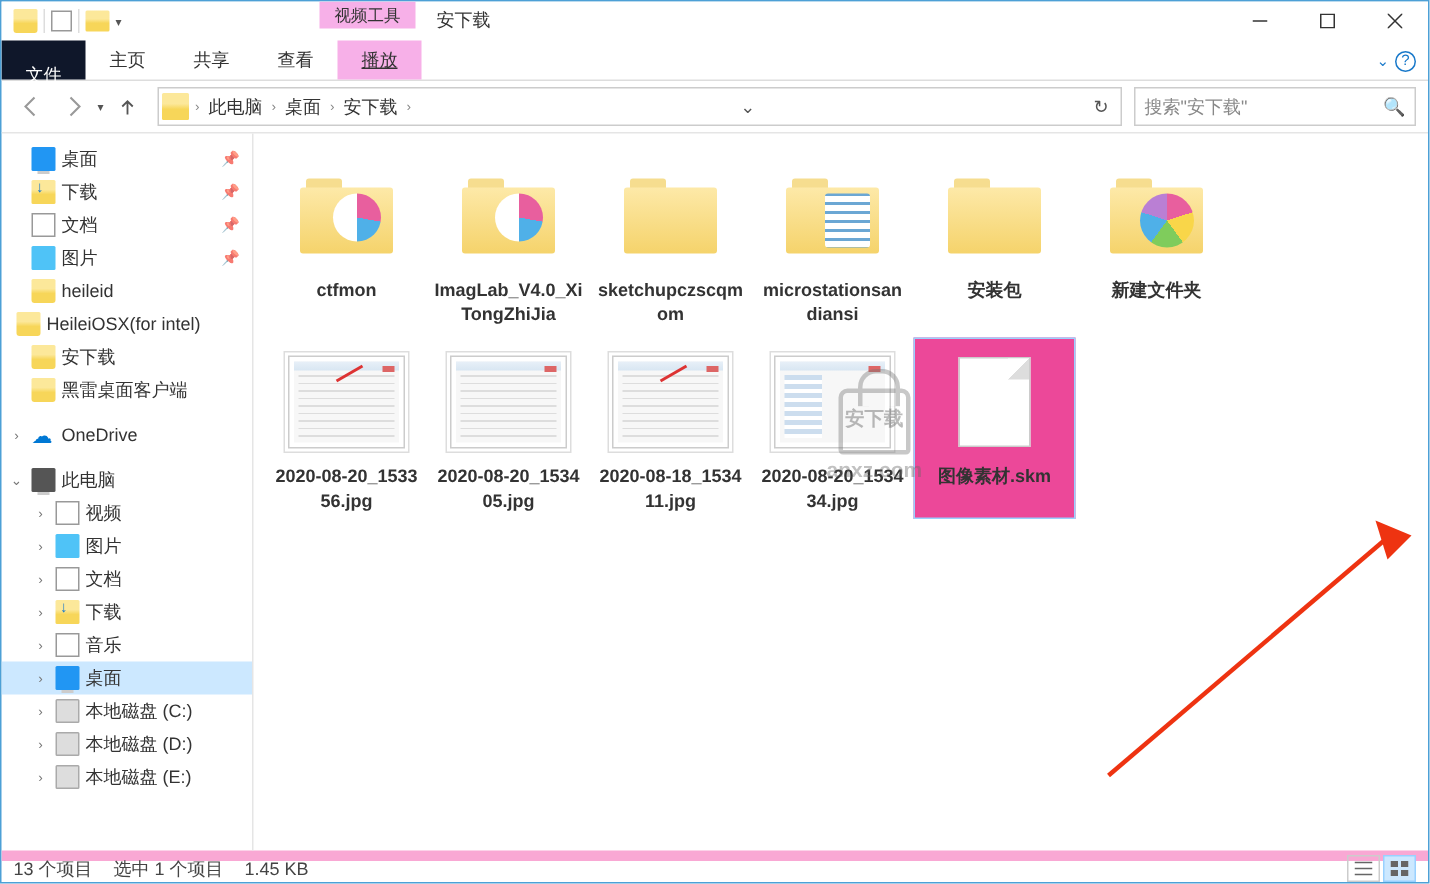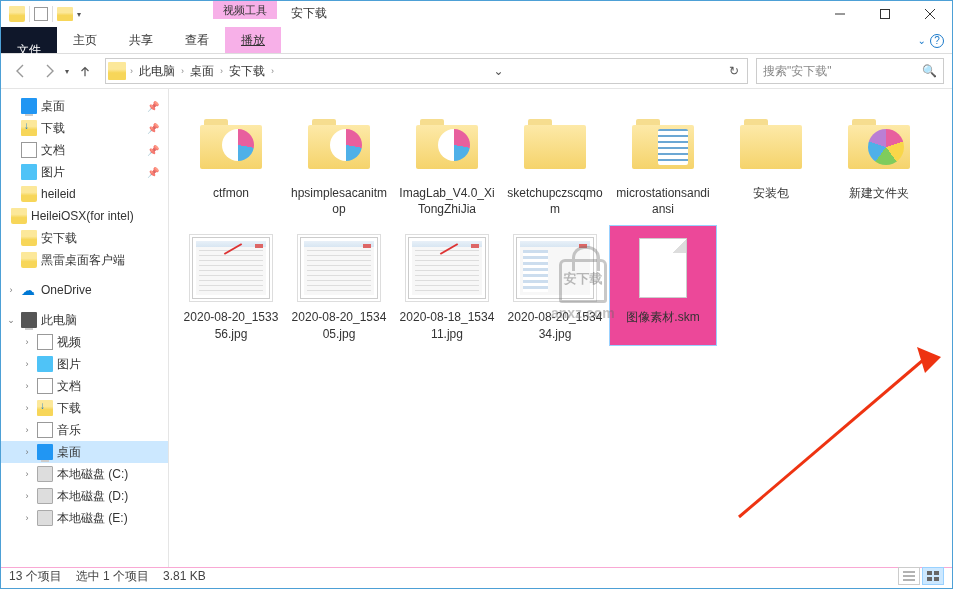--- a/index.html
+++ b/index.html
@@ -63,21 +63,21 @@
 .ic-pc::after { content:''; position:absolute; bottom:-2px; left:4px; width:8px; height:2px; background:#ccc; }
 .tree-item .pin { margin-left: auto; margin-right: 8px; color: #999; font-size: 10px; opacity: 0.7; }
 .tree-item .label { white-space: nowrap; overflow: hidden; text-overflow: clip; }
 
 
 .content { flex: 1; padding: 12px 4px 4px 8px; overflow: hidden; position: relative; }
 .grid { display: grid; grid-template-columns: repeat(7, 108px); gap: 4px 0; }
 .item { width: 108px; display: flex; flex-direction: column; align-items: center; padding: 4px; }
 .item.selected { background: #ec4899; border: 1px solid #99d1ff; padding: 3px; }
 .item .thumb { width: 78px; height: 78px; display: flex; align-items: center; justify-content: center; margin-bottom: 2px; }
-.item .label { text-align: center; line-height: 1.35; color: #333; word-break: break-all; max-width: 100px; }
+.item .label { text-align: center; line-height: 1.35; color: #333; word-break: break-all; max-width: 100px; font-weight: bold; }
 
 .folder-thumb { width: 62px; height: 50px; position: relative; }
 .folder-thumb::before { content:''; position:absolute; top:0; left:4px; width:24px; height:8px; background:#f6dd8f; border-radius: 2px 2px 0 0; }
 .folder-thumb::after { content:''; position:absolute; top:6px; left:0; width:62px; height:44px; background: linear-gradient(#fde9a8, #f5d36b); border-radius: 2px; }
 .folder-thumb .preview { position: absolute; top: 10px; left: 8px; width: 44px; height: 36px; z-index: 2; background: #fff; border-radius: 2px; }
 .folder-thumb .preview.circ { background: conic-gradient(#e85f9e 0 100deg, #4fb0e8 100deg 180deg, #fff 180deg); border-radius: 50%; left: 22px; width: 32px; height: 32px; }
 .folder-thumb .preview.bars { background: repeating-linear-gradient(to bottom, #6ba7d4 0 2px, #fff 2px 6px); left: 26px; width: 30px; }
 .folder-thumb .preview.pinwheel { background: conic-gradient(#e85f9e 0 72deg, #f9d649 72deg 144deg, #7fcc5c 144deg 216deg, #4fb0e8 216deg 288deg, #ba7fd4 288deg 360deg); border-radius: 50%; left: 20px; width: 36px; height: 36px; }
 
 .img-thumb { width: 78px; height: 62px; background: #fff; border: 1px solid #ccc; box-shadow: 0 0 0 2px #fff, 0 0 0 3px #ddd; position: relative; overflow: hidden; }
@@ -96,21 +96,21 @@
 .watermark .lock { width: 48px; height: 44px; border: 3px solid #777; border-radius: 6px 6px 3px 3px; position: relative; margin-bottom: 2px; }
 .watermark .lock::before { content:''; position:absolute; top:-16px; left:10px; width:22px; height:22px; border:3px solid #777; border-bottom:none; border-radius: 12px 12px 0 0; }
 .watermark .lock .txt { position:absolute; top:8px; left:0; right:0; text-align:center; font-size:13px; font-weight:bold; color:#555; }
 .watermark .url { font-size: 14px; color: #666; font-weight: bold; }
 
 
 .arrow-annot { position: absolute; pointer-events: none; left: 520px; top: 258px; }
 .arrow-annot svg { overflow: visible; }
 
 
-.status-bar { height: 17px; border-top: 1px solid #f9a8d4; display: flex; align-items: center; padding: 0 8px; color: #444; font-size: 11px; gap: 14px; }
+.status-bar { height: 17px; border-top: 7px solid #f9a8d4; display: flex; align-items: center; padding: 0 8px; color: #444; font-size: 11px; gap: 14px; }
 .status-bar .views { margin-left: auto; display: flex; gap: 2px; }
 .status-bar .view-btn { width: 22px; height: 18px; border: 1px solid #ccc; display:flex; align-items:center; justify-content:center; }
 .status-bar .view-btn.active { background: #cce8ff; border-color: #99d1ff; }
 </style>
 </head>
 <body>
 
 <div class="title-bar">
   <div class="qat">
     <div class="folder-icon"></div>
@@ -299,28 +299,20 @@
             </div>
           </div>
           <div class="label">ctfmon</div>
         </div>
         <div class="item">
           <div class="thumb">
             <div class="folder-thumb">
               <div class="preview circ"></div>
             </div>
           </div>
-          <div class="label">hpsimplesacanitmop</div>
-        </div>
-        <div class="item">
-          <div class="thumb">
-            <div class="folder-thumb">
-              <div class="preview circ"></div>
-            </div>
-          </div>
           <div class="label">ImagLab_V4.0_XiTongZhiJia</div>
         </div>
         <div class="item">
           <div class="thumb">
             <div class="folder-thumb"></div>
           </div>
           <div class="label">sketchupczscqmom</div>
         </div>
         <div class="item">
           <div class="thumb">
@@ -417,21 +409,21 @@
         <line x1="240" y1="8" x2="50" y2="170" stroke="#e31" stroke-width="3"></line>
         <path d="M228 0 L252 10 L236 26 Z" fill="#e31"></path>
       </svg>
     </div>
   </div>
 </div>
 
 <div class="status-bar">
   <span>13 个项目</span>
   <span>选中 1 个项目</span>
-  <span>3.81 KB</span>
+  <span>1.45 KB</span>
   <div class="views">
     <div class="view-btn">
         <svg width="12" height="10">
           <path d="M0 1 H12 M0 5 H12 M0 9 H12" stroke="#666" stroke-width="1"></path>
         </svg>
       </div>
     <div class="view-btn active">
         <svg width="12" height="10">
           <rect x="0" y="0" width="5" height="4" fill="#666"></rect>
           <rect x="7" y="0" width="5" height="4" fill="#666"></rect>

